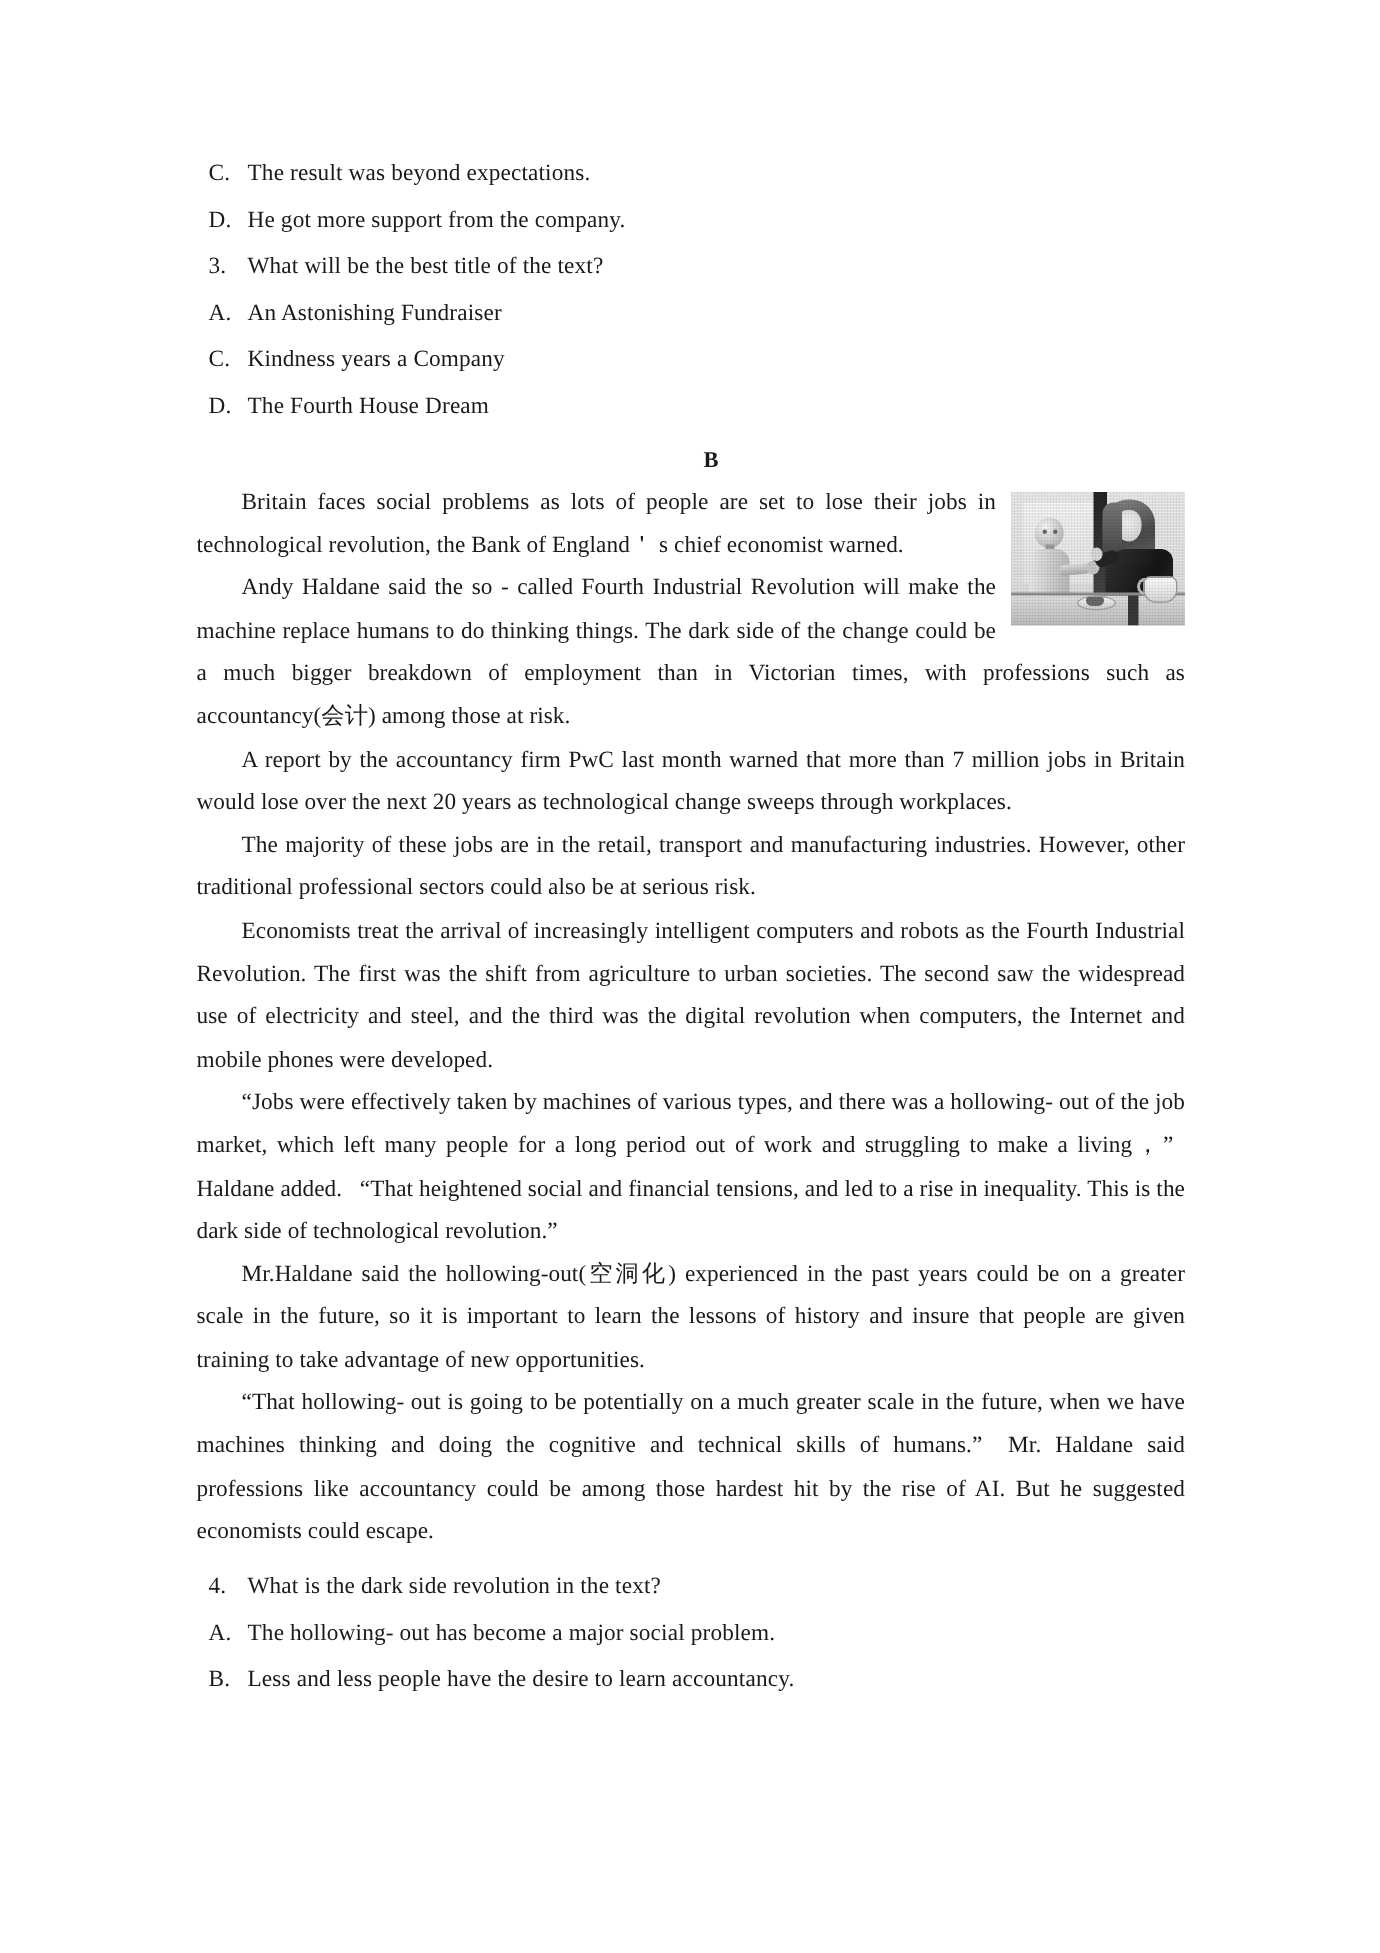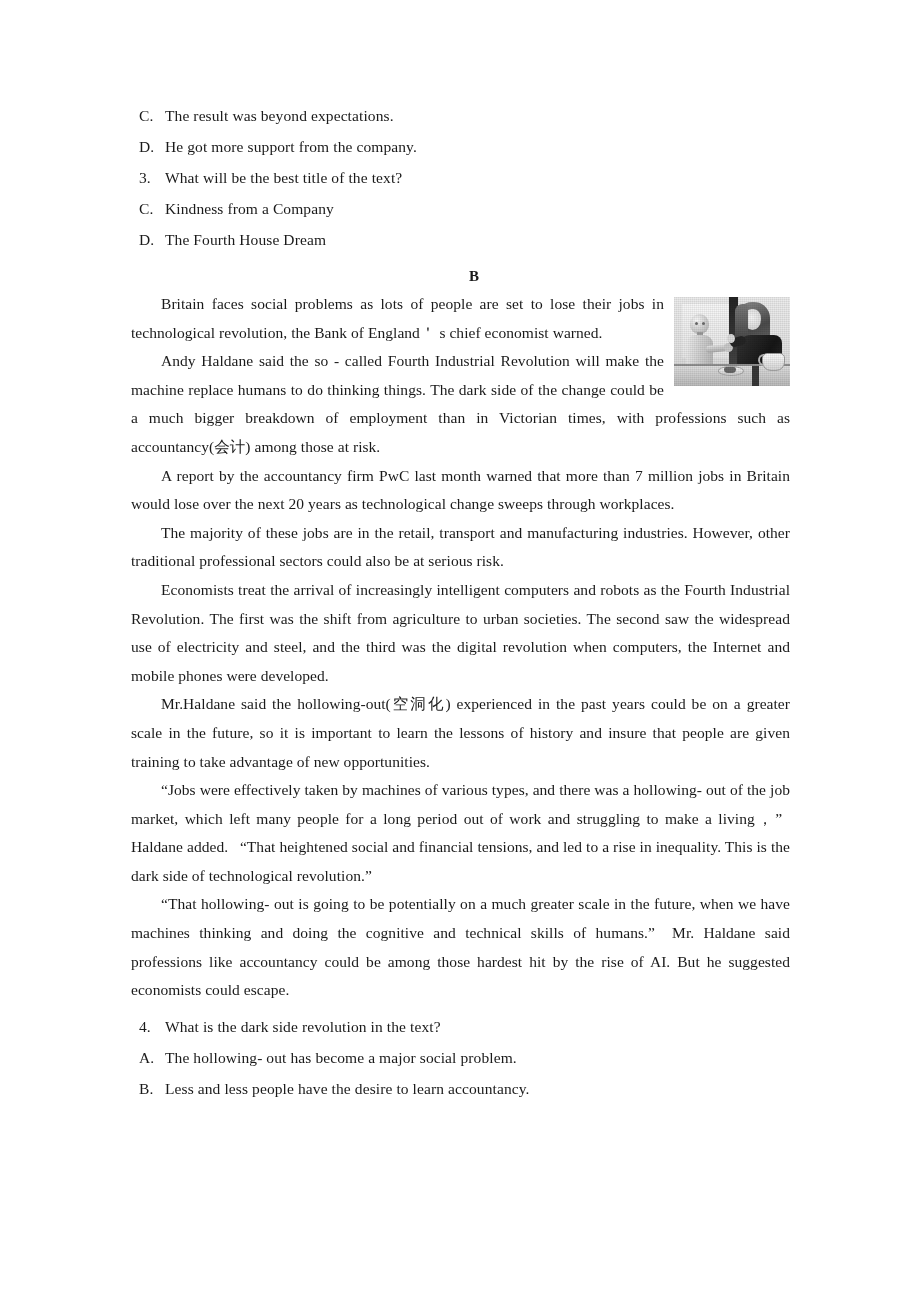--- a/index.html
+++ b/index.html
@@ -264,21 +264,24 @@
       <span class="lbl">C.</span><span class="txt">The result was beyond expectations.</span>
     </div>
     <div class="mcq-line">
       <span class="lbl">D.</span><span class="txt">He got more support from the company.</span>
     </div>
 
     <div class="mcq-line">
       <span class="lbl">3.</span><span class="txt">What will be the best title of the text?</span>
     </div>
     <div class="mcq-line">
-      <span class="lbl">C.</span><span class="txt">Kindness from a Company</span>
+      <span class="lbl">A.</span><span class="txt">An Astonishing Fundraiser</span>
+    </div>
+    <div class="mcq-line">
+      <span class="lbl">C.</span><span class="txt">Kindness years a Company</span>
     </div>
     <div class="mcq-line">
       <span class="lbl">D.</span><span class="txt">The Fourth House Dream</span>
     </div>
 
     <div class="section-letter">B</div>
 
     <div class="float-block">
       <div class="photo">
         <div class="ph-wall"></div>
@@ -304,22 +307,22 @@
         <div class="tw-saucer"></div>
         <div class="tw-cup"></div>
         <div class="ph-grain"></div>
       </div>
 
       <p class="para last-left">Britain faces social problems as lots of people are set to lose their jobs in technological revolution, the Bank of England＇ s chief economist warned.</p>
       <p class="para last-left">Andy Haldane said the so - called Fourth Industrial Revolution will make the machine replace humans to do thinking things. The dark side of the change could be a much bigger breakdown of employment than in Victorian times, with professions such as accountancy(会计) among those at risk.</p>
       <p class="para last-left">A report by the accountancy firm PwC last month warned that more than 7 million jobs in Britain would lose over the next 20 years as technological change sweeps through workplaces.</p>
       <p class="para last-left">The majority of these jobs are in the retail, transport and manufacturing industries. However, other traditional professional sectors could also be at serious risk.</p>
       <p class="para last-left">Economists treat the arrival of increasingly intelligent computers and robots as the Fourth Industrial Revolution. The first was the shift from agriculture to urban societies. The second saw the widespread use of electricity and steel, and the third was the digital revolution when computers, the Internet and mobile phones were developed.</p>
+      <p class="para last-left">“Jobs were effectively taken by machines of various types, and there was a hollowing- out of the job market, which left many people for a long period out of work and struggling to make a living，”  Haldane added.  “That heightened social and financial tensions, and led to a rise in inequality. This is the dark side of technological revolution.”</p>
       <p class="para last-left">Mr.Haldane said the hollowing-out(空洞化) experienced in the past years could be on a greater scale in the future, so it is important to learn the lessons of history and insure that people are given training to take advantage of new opportunities.</p>
-      <p class="para last-left">“Jobs were effectively taken by machines of various types, and there was a hollowing- out of the job market, which left many people for a long period out of work and struggling to make a living，”  Haldane added.  “That heightened social and financial tensions, and led to a rise in inequality. This is the dark side of technological revolution.”</p>
       <p class="para last-left">“That hollowing- out is going to be potentially on a much greater scale in the future, when we have machines thinking and doing the cognitive and technical skills of humans.”  Mr. Haldane said professions like accountancy could be among those hardest hit by the rise of AI. But he suggested economists could escape.</p>
     </div>
 
     <div class="gap-sm"></div>
 
     <div class="mcq-line">
       <span class="lbl">4.</span><span class="txt">What is the dark side revolution in the text?</span>
     </div>
     <div class="mcq-line">
       <span class="lbl">A.</span><span class="txt">The hollowing- out has become a major social problem.</span>

